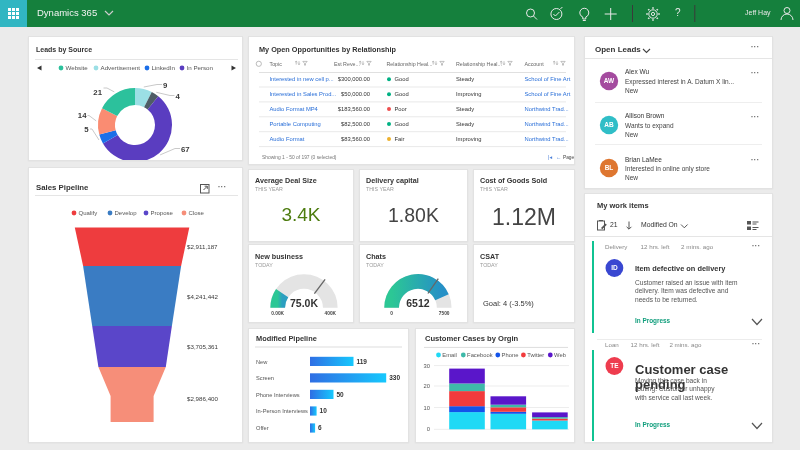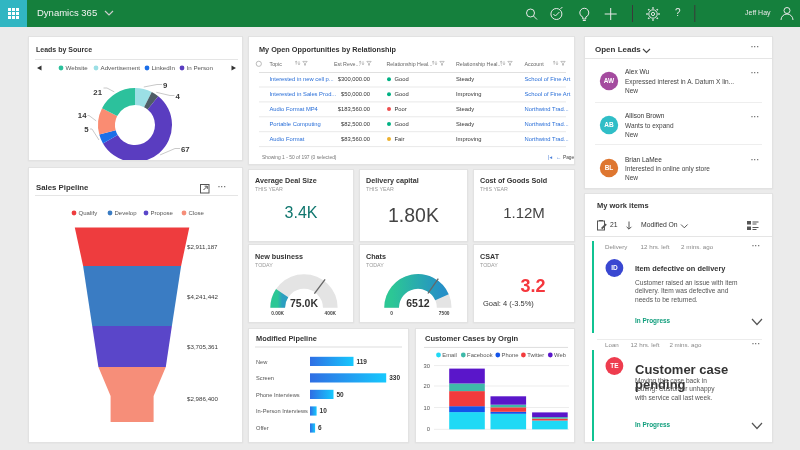--- a/index.html
+++ b/index.html
@@ -214,31 +214,31 @@
         <text x="307" y="122">←</text>
   </g>
   <text x="314" y="122" font-size="4.8" fill="#444">Page 1</text>
   <text x="330" y="122" font-size="5.3" fill="#4a7fd8">▸</text>
  </svg>
 </div>
 
 <div class="card" style="left:248px;top:169px;width:106px;height:73px;">
  <div class="abs" style="left:6px;top:6px;font-size:7.2px;font-weight:bold;color:#333;">Average Deal Size</div>
  <div class="abs" style="left:6px;top:16px;font-size:5.3px;color:#999;">THIS YEAR</div>
- <div class="abs" style="left:0;top:34px;width:100%;text-align:center;font-size:16px;color:#0f766e;">3.4K</div>
+ <div class="abs" style="left:0;top:34px;width:100%;text-align:center;font-size:19px;color:#4d7c0f;">3.4K</div>
 </div>
 <div class="card" style="left:359px;top:169px;width:109px;height:73px;">
  <div class="abs" style="left:6px;top:6px;font-size:7.2px;font-weight:bold;color:#333;">Delivery capital</div>
  <div class="abs" style="left:6px;top:16px;font-size:5.3px;color:#999;">THIS YEAR</div>
  <div class="abs" style="left:0;top:34px;width:100%;text-align:center;font-size:19.5px;color:#444;">1.80K</div>
 </div>
 <div class="card" style="left:473px;top:169px;width:102px;height:73px;">
  <div class="abs" style="left:6px;top:6px;font-size:7.2px;font-weight:bold;color:#333;">Cost of Goods Sold</div>
  <div class="abs" style="left:6px;top:16px;font-size:5.3px;color:#999;">THIS YEAR</div>
- <div class="abs" style="left:0;top:34px;width:100%;text-align:center;font-size:15px;color:#444;">1.12M</div>
+ <div class="abs" style="left:0;top:34px;width:100%;text-align:center;font-size:23px;color:#444;">1.12M</div>
 </div>
 <div class="card" style="left:248px;top:244px;width:106px;height:79px;">
  <div class="abs" style="left:6px;top:7px;font-size:7.2px;font-weight:bold;color:#333;">New business</div>
  <div class="abs" style="left:6px;top:17px;font-size:5.3px;color:#999;">TODAY</div>
  <svg width="104" height="77">
   <defs>
         <linearGradient id="gg1" x1="0" y1="0" x2="1" y2="0">
           <stop offset="0" stop-color="#2cc795"></stop>
           <stop offset="1" stop-color="#2b9fc0"></stop>
         </linearGradient>
@@ -265,21 +265,20 @@
       <path d="M31.599999999999998 62.8 A26.3 26.3 0 0 1 81.97 52.20" stroke="url(#gg2)" stroke-width="14.7" fill="none"></path>
       <line x1="67.9" y1="48.5" x2="78.3" y2="33.7" stroke="#666" stroke-width="1.3"></line>
       <text x="57.9" y="61.8" font-size="10.5" font-weight="bold" fill="#333" text-anchor="middle">6512</text>
       <text x="31.599999999999998" y="70.3" font-size="4.8" font-weight="bold" fill="#444" text-anchor="middle">0</text>
       <text x="84.2" y="70.3" font-size="4.8" font-weight="bold" fill="#444" text-anchor="middle">7500</text>
  </svg>
 </div>
 <div class="card" style="left:473px;top:244px;width:102px;height:79px;">
  <div class="abs" style="left:6px;top:7px;font-size:7.2px;font-weight:bold;color:#333;">CSAT</div>
  <div class="abs" style="left:6px;top:17px;font-size:5.3px;color:#999;">TODAY</div>
- <div class="abs" style="left:9px;top:31px;width:100%;text-align:center;font-size:18px;font-weight:bold;color:#f5373d;">3.2</div>
  <div class="abs" style="left:9px;top:54px;width:100%;text-align:left;font-size:7.5px;color:#333;">Goal: 4 (-3.5%)</div>
 </div>
 <div class="card" style="left:248px;top:328px;width:161px;height:115px;">
  <div class="abs ttl" style="left:7px;top:5px;font-size:7.4px;">Modified Pipeline</div>
  <svg width="159" height="113">
   <defs>
         <linearGradient id="barg" x1="0" y1="0" x2="1" y2="0">
           <stop offset="0" stop-color="#2f6ee4"></stop>
           <stop offset="1" stop-color="#16c8fd"></stop>
         </linearGradient>

